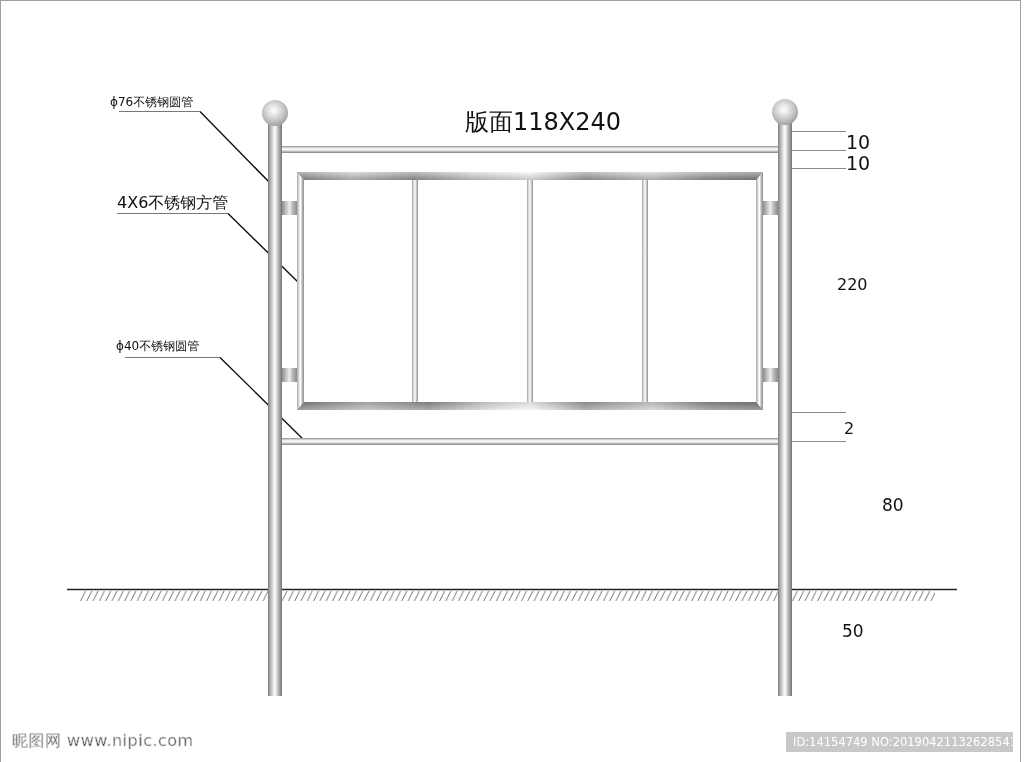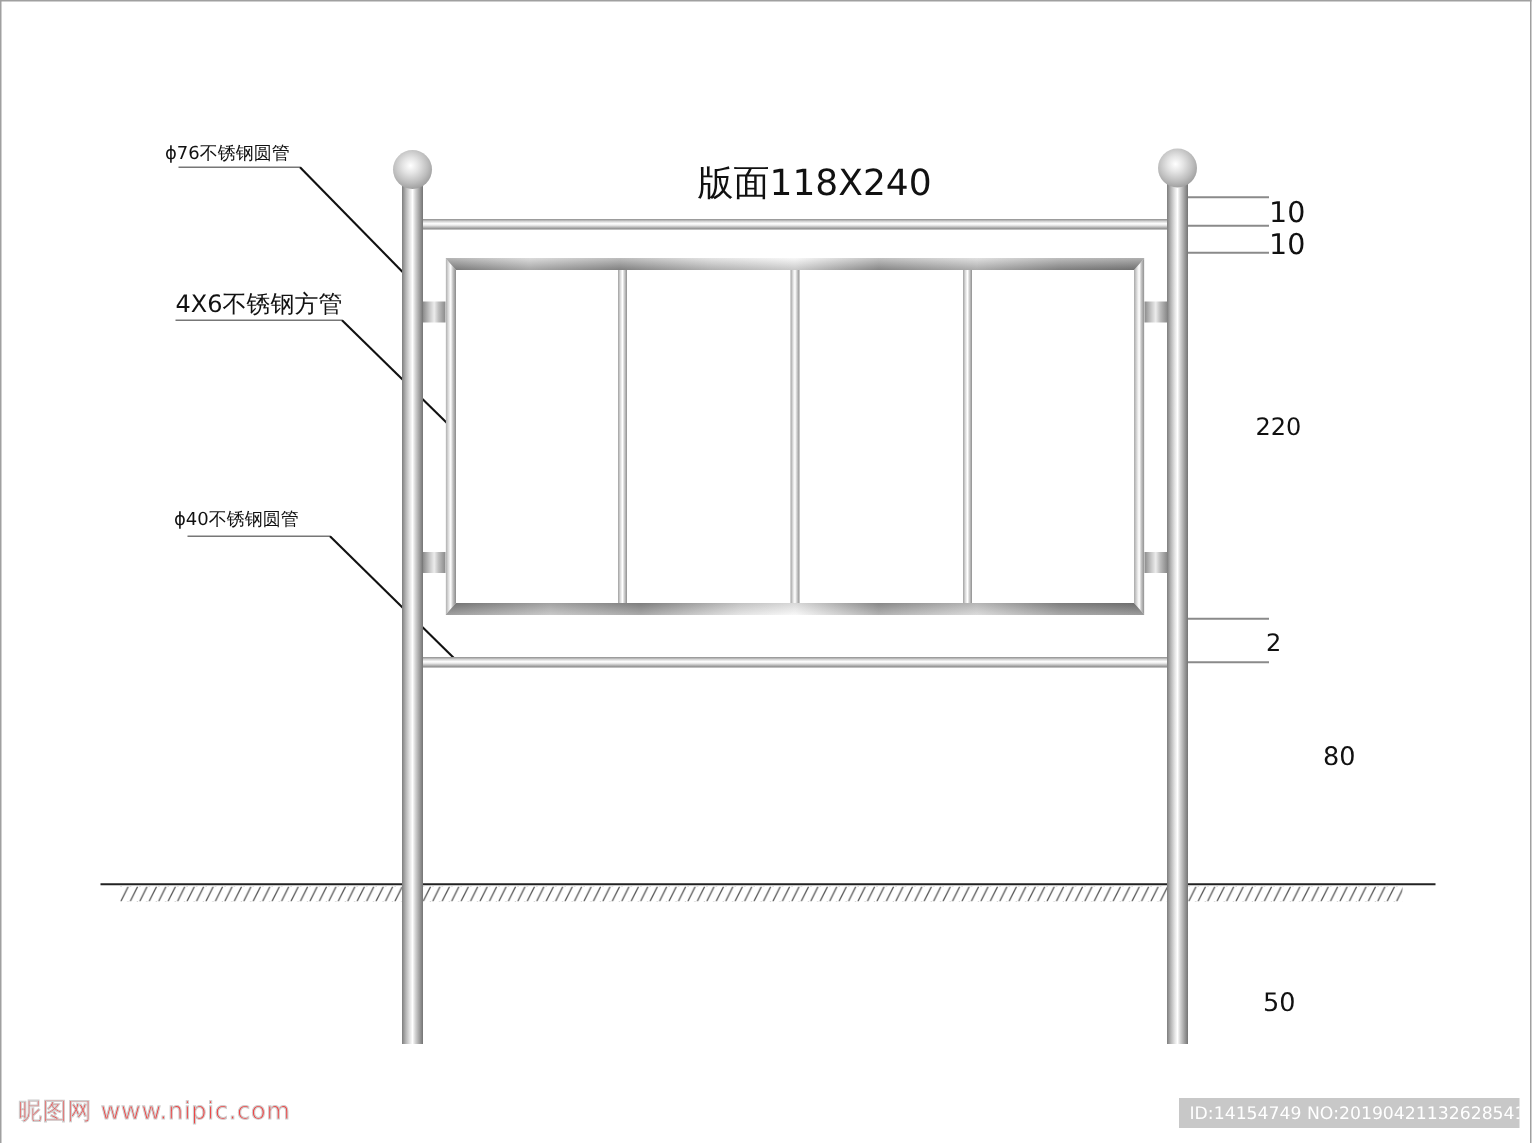--- a/index.html
+++ b/index.html
@@ -55,21 +55,21 @@
     background: linear-gradient(to right, #8c8c8c 0%, #c8c8c8 30%, #ececec 50%, #bcbcbc 70%, #8a8a8a 100%);
   }
   
   .txt { white-space: nowrap; line-height: 1; }
   .title { left: 465px; top: 110px; font-size: 24px; }
   .label1 { left: 110px; top: 96px; font-size: 12px; }
   .label2 { left: 117px; top: 195px; font-size: 16px; }
   .label3 { left: 116px; top: 340px; font-size: 12px; }
   .dim { font-size: 19px; }
   .watermark {
-    left: 12px; top: 733px; font-size: 16px; color: #ef4444;
+    left: 12px; top: 733px; font-size: 16px; color: #404040;
     -webkit-text-stroke: 0.7px #cfcfcf; letter-spacing: 0.5px;
   }
   .id-box {
     left: 786px; top: 732px; width: 227px; height: 20px;
     background: #c8c8c8; color: #ffffff; font-size: 11.5px;
     line-height: 20px; padding-left: 7px; box-sizing: border-box; white-space: nowrap; overflow: hidden;
   }
   svg.overlay { position: absolute; left: 0; top: 0; pointer-events: none; }
 </style>
 </head>
@@ -126,16 +126,16 @@
 <div class="abs txt title">版面118X240</div>
 <div class="abs txt label1">ϕ76不锈钢圆管</div>
 <div class="abs txt label2">4X6不锈钢方管</div>
 <div class="abs txt label3">ϕ40不锈钢圆管</div>
 
 <div class="abs txt dim" style="left:846px; top:133px;">10</div>
 <div class="abs txt dim" style="left:846px; top:154px;">10</div>
 <div class="abs txt dim" style="left:837px; top:277px; font-size:16px;">220</div>
 <div class="abs txt dim" style="left:844px; top:421px; font-size:16px;">2</div>
 <div class="abs txt dim" style="left:842px; top:497px; font-size:17px;margin-left:40px;">80</div>
-<div class="abs txt dim" style="left:842px; top:661px; font-size:17px;">50</div>
+<div class="abs txt dim" style="left:842px; top:623px; font-size:17px;">50</div>
 
 <div class="abs txt watermark">昵图网 www.nipic.com</div>
 <div class="abs id-box">ID:14154749 NO:20190421132628541000</div>
 
 </body></html>

